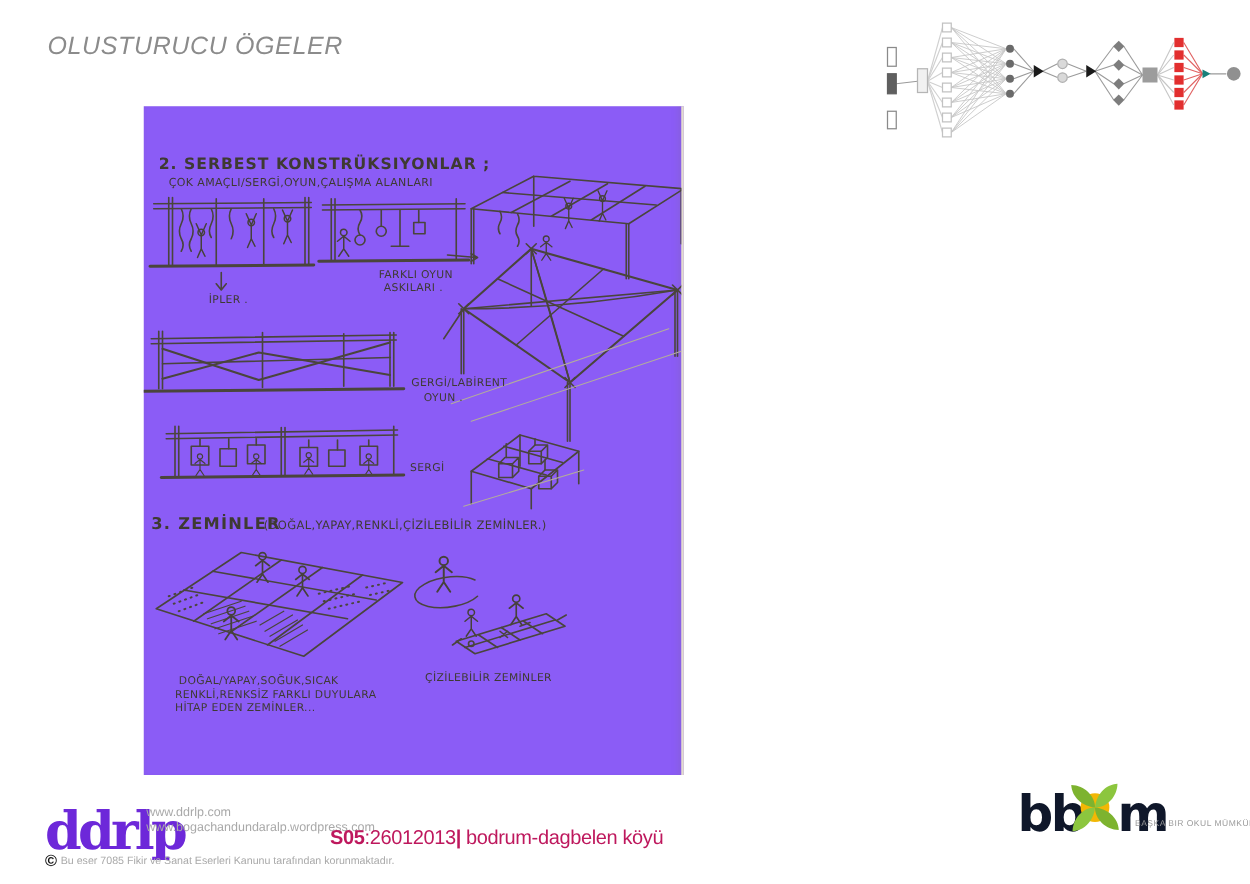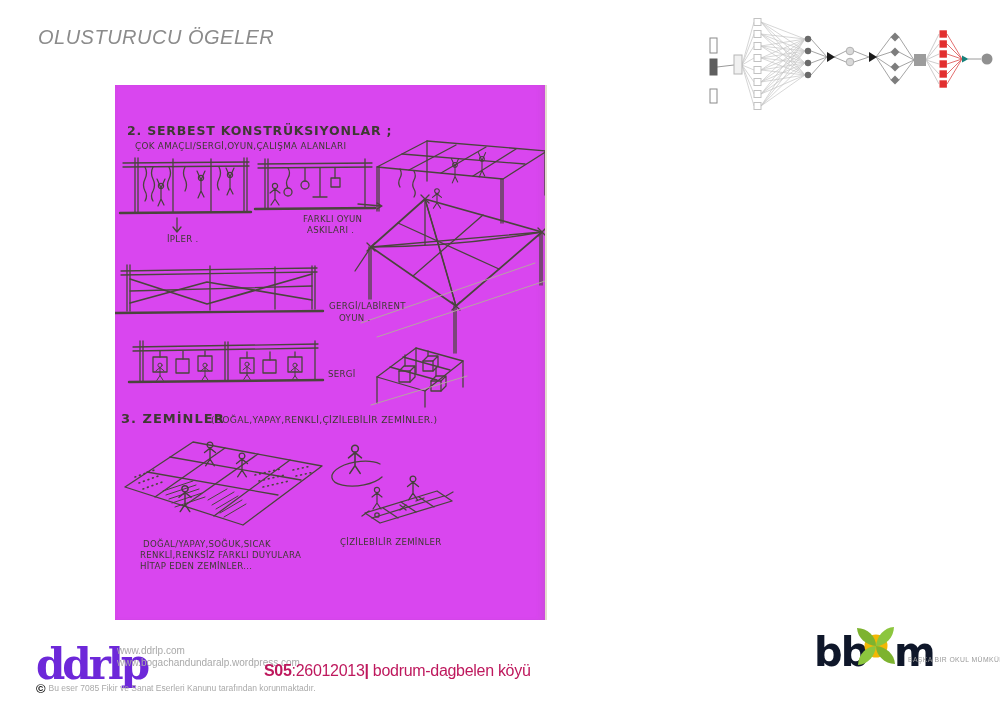--- a/index.html
+++ b/index.html
@@ -10,21 +10,21 @@
   
   .page-title{
     position:absolute;left:38px;top:26px;
     font-size:20px;font-weight:400;color:#8b8b8b;letter-spacing:.5px;font-style:italic;
   }
   
   .process-diagram{position:absolute;left:690px;top:8px;width:310px;height:105px;}
   
   .scan{
     position:absolute;left:115px;top:85px;width:430px;height:535px;
-    background:#d946ef;
+    background:#8b5cf6;
     border-right:2px solid #e3ddcd;
     box-shadow:inset -6px 0 8px -6px rgba(120,110,90,.25), inset 2px 0 4px -3px rgba(120,110,90,.15);
   }
   .scan svg{display:block;width:430px;height:535px;}
   .ink{stroke:#4a453c;fill:none;stroke-width:1.3;stroke-linecap:round;stroke-linejoin:round;}
   .ink-th{stroke-width:2.4;}
   .ink-lt{stroke:#b3ac9c;stroke-width:.9;}
   .psn{stroke:#46413a;fill:none;stroke-width:1.2;stroke-linecap:round;}
   .hw{fill:#3e3a32;font-family:"DejaVu Sans",sans-serif;letter-spacing:.3px;}
   .hw-h2{font-size:12.5px;font-weight:bold;letter-spacing:.8px;}

